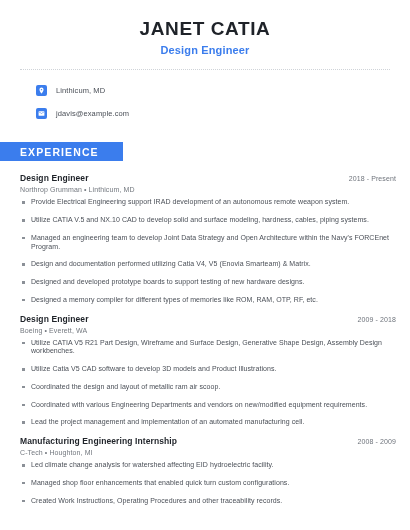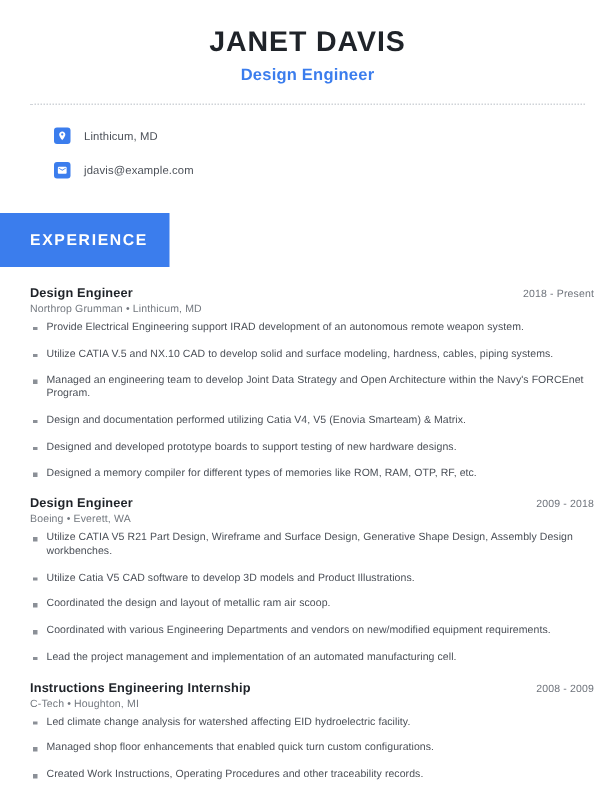--- a/index.html
+++ b/index.html
@@ -39,23 +39,23 @@
     border-radius: 2px; background: #3b7ded;
     display: flex; align-items: center; justify-content: center;
     margin-right: 9px;
   }
   .contact-icon svg { display: block; }
   .contact-text { font-size: 7.5px; color: #4a4f57; letter-spacing: 0.1px; }
 
   
   .section-badge {
     background: #3b7ded;
-    height: 36px;
+    height: 19px;
     display: inline-flex; align-items: center;
-    padding: 0 14px 0 20px;
+    padding: 0 24px 0 20px;
     margin-left: 0;
   }
   .section-badge span {
     color: #ffffff; font-size: 10.5px; font-weight: bold;
     letter-spacing: 1.1px;
   }
   .badge-wrap { margin-top: 19px; }
 
   
   .experience { margin-top: 12px; padding: 0 14px 0 20px; }
@@ -91,21 +91,21 @@
     background: #8b9097;
   }
   .job.job-spaced { margin-top: 2px; }
 </style>
 </head>
 <body>
 
 <div class="page">
 
   <div class="header">
-    <div class="full-name">JANET DAVIS</div>
+    <div class="full-name">JANET CATIA</div>
     <div class="job-title">Design Engineer</div>
   </div>
 
   <div class="divider"></div>
 
   <div class="contact">
 
     <div class="contact-row">
       <span class="contact-icon">
         <svg width="7" height="7" viewBox="0 0 24 24" fill="#ffffff">
@@ -161,21 +161,21 @@
         <li>Utilize CATIA V5 R21 Part Design, Wireframe and Surface Design, Generative Shape Design, Assembly Design workbenches.</li>
         <li>Utilize Catia V5 CAD software to develop 3D models and Product Illustrations.</li>
         <li>Coordinated the design and layout of metallic ram air scoop.</li>
         <li>Coordinated with various Engineering Departments and vendors on new/modified equipment requirements.</li>
         <li>Lead the project management and implementation of an automated manufacturing cell.</li>
       </ul>
     </div>
 
     <div class="job job-spaced">
       <div class="job-head">
-        <div class="job-role">Instructions Engineering Internship</div>
+        <div class="job-role">Manufacturing Engineering Internship</div>
         <div class="job-dates">2008 - 2009</div>
       </div>
       <div class="job-meta">C-Tech • Houghton, MI</div>
       <ul class="bullets">
         <li>Led climate change analysis for watershed affecting EID hydroelectric facility.</li>
         <li>Managed shop floor enhancements that enabled quick turn custom configurations.</li>
         <li>Created Work Instructions, Operating Procedures and other traceability records.</li>
 
       </ul>
     </div>

